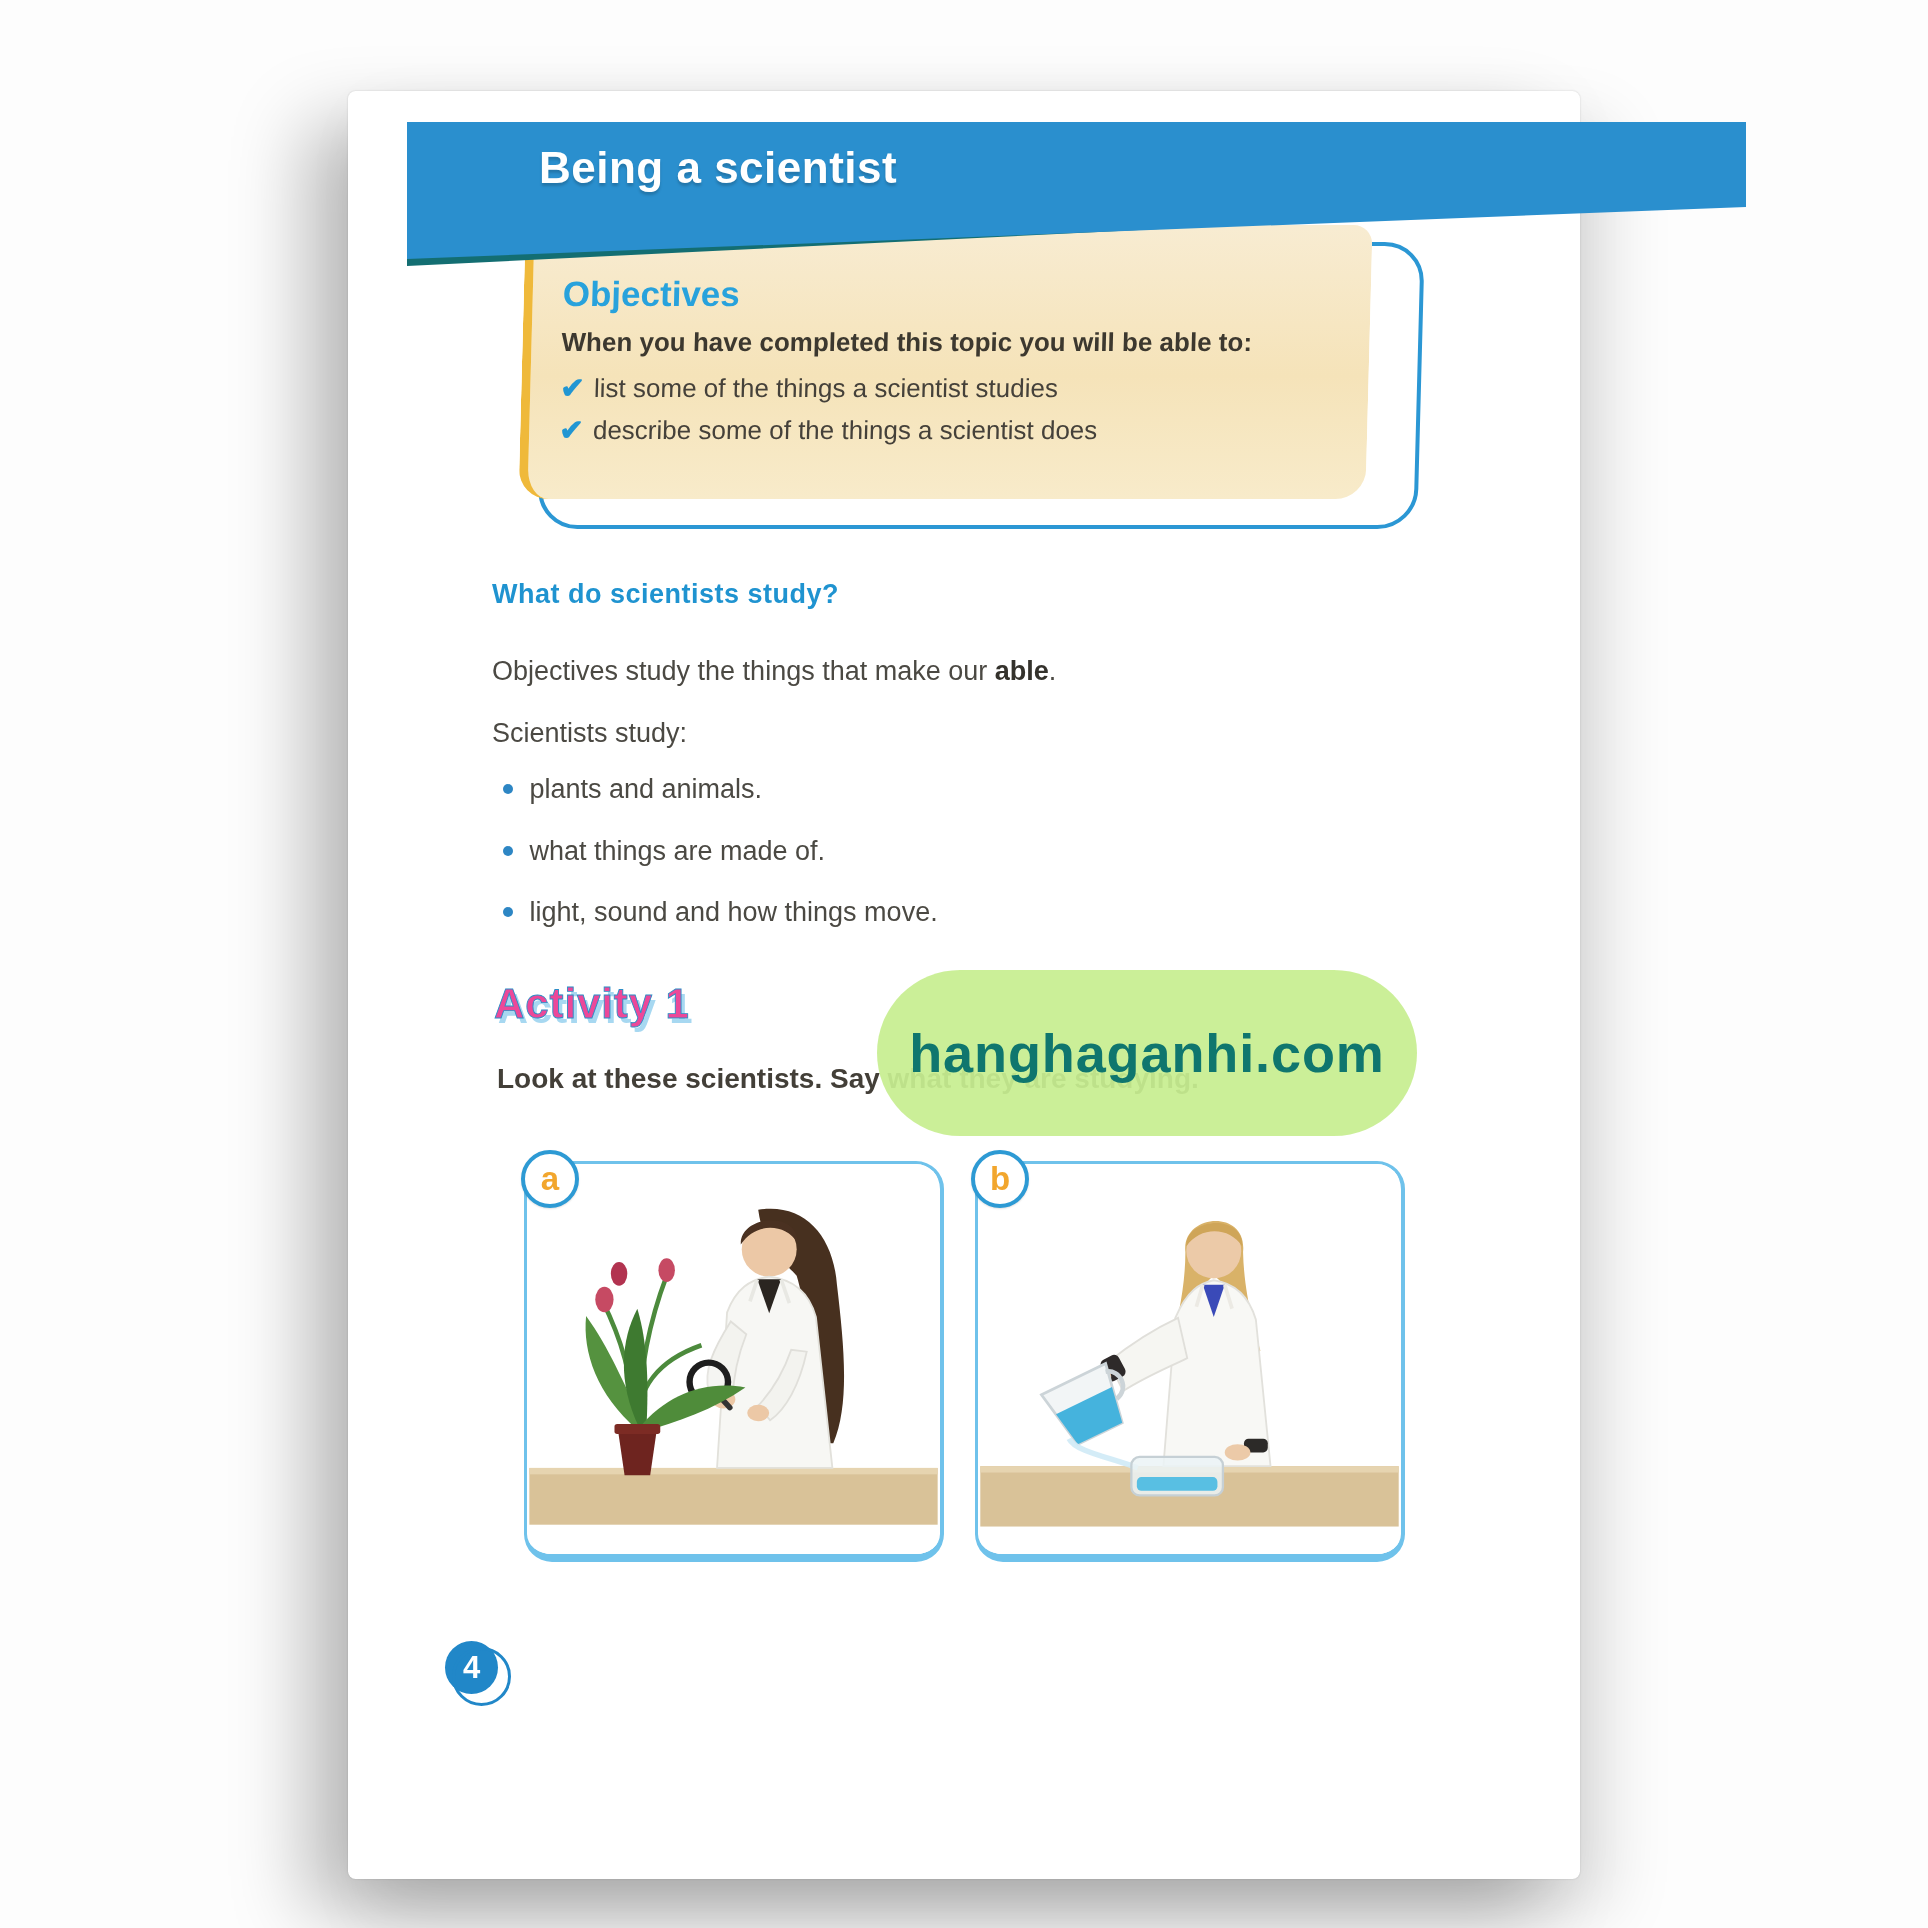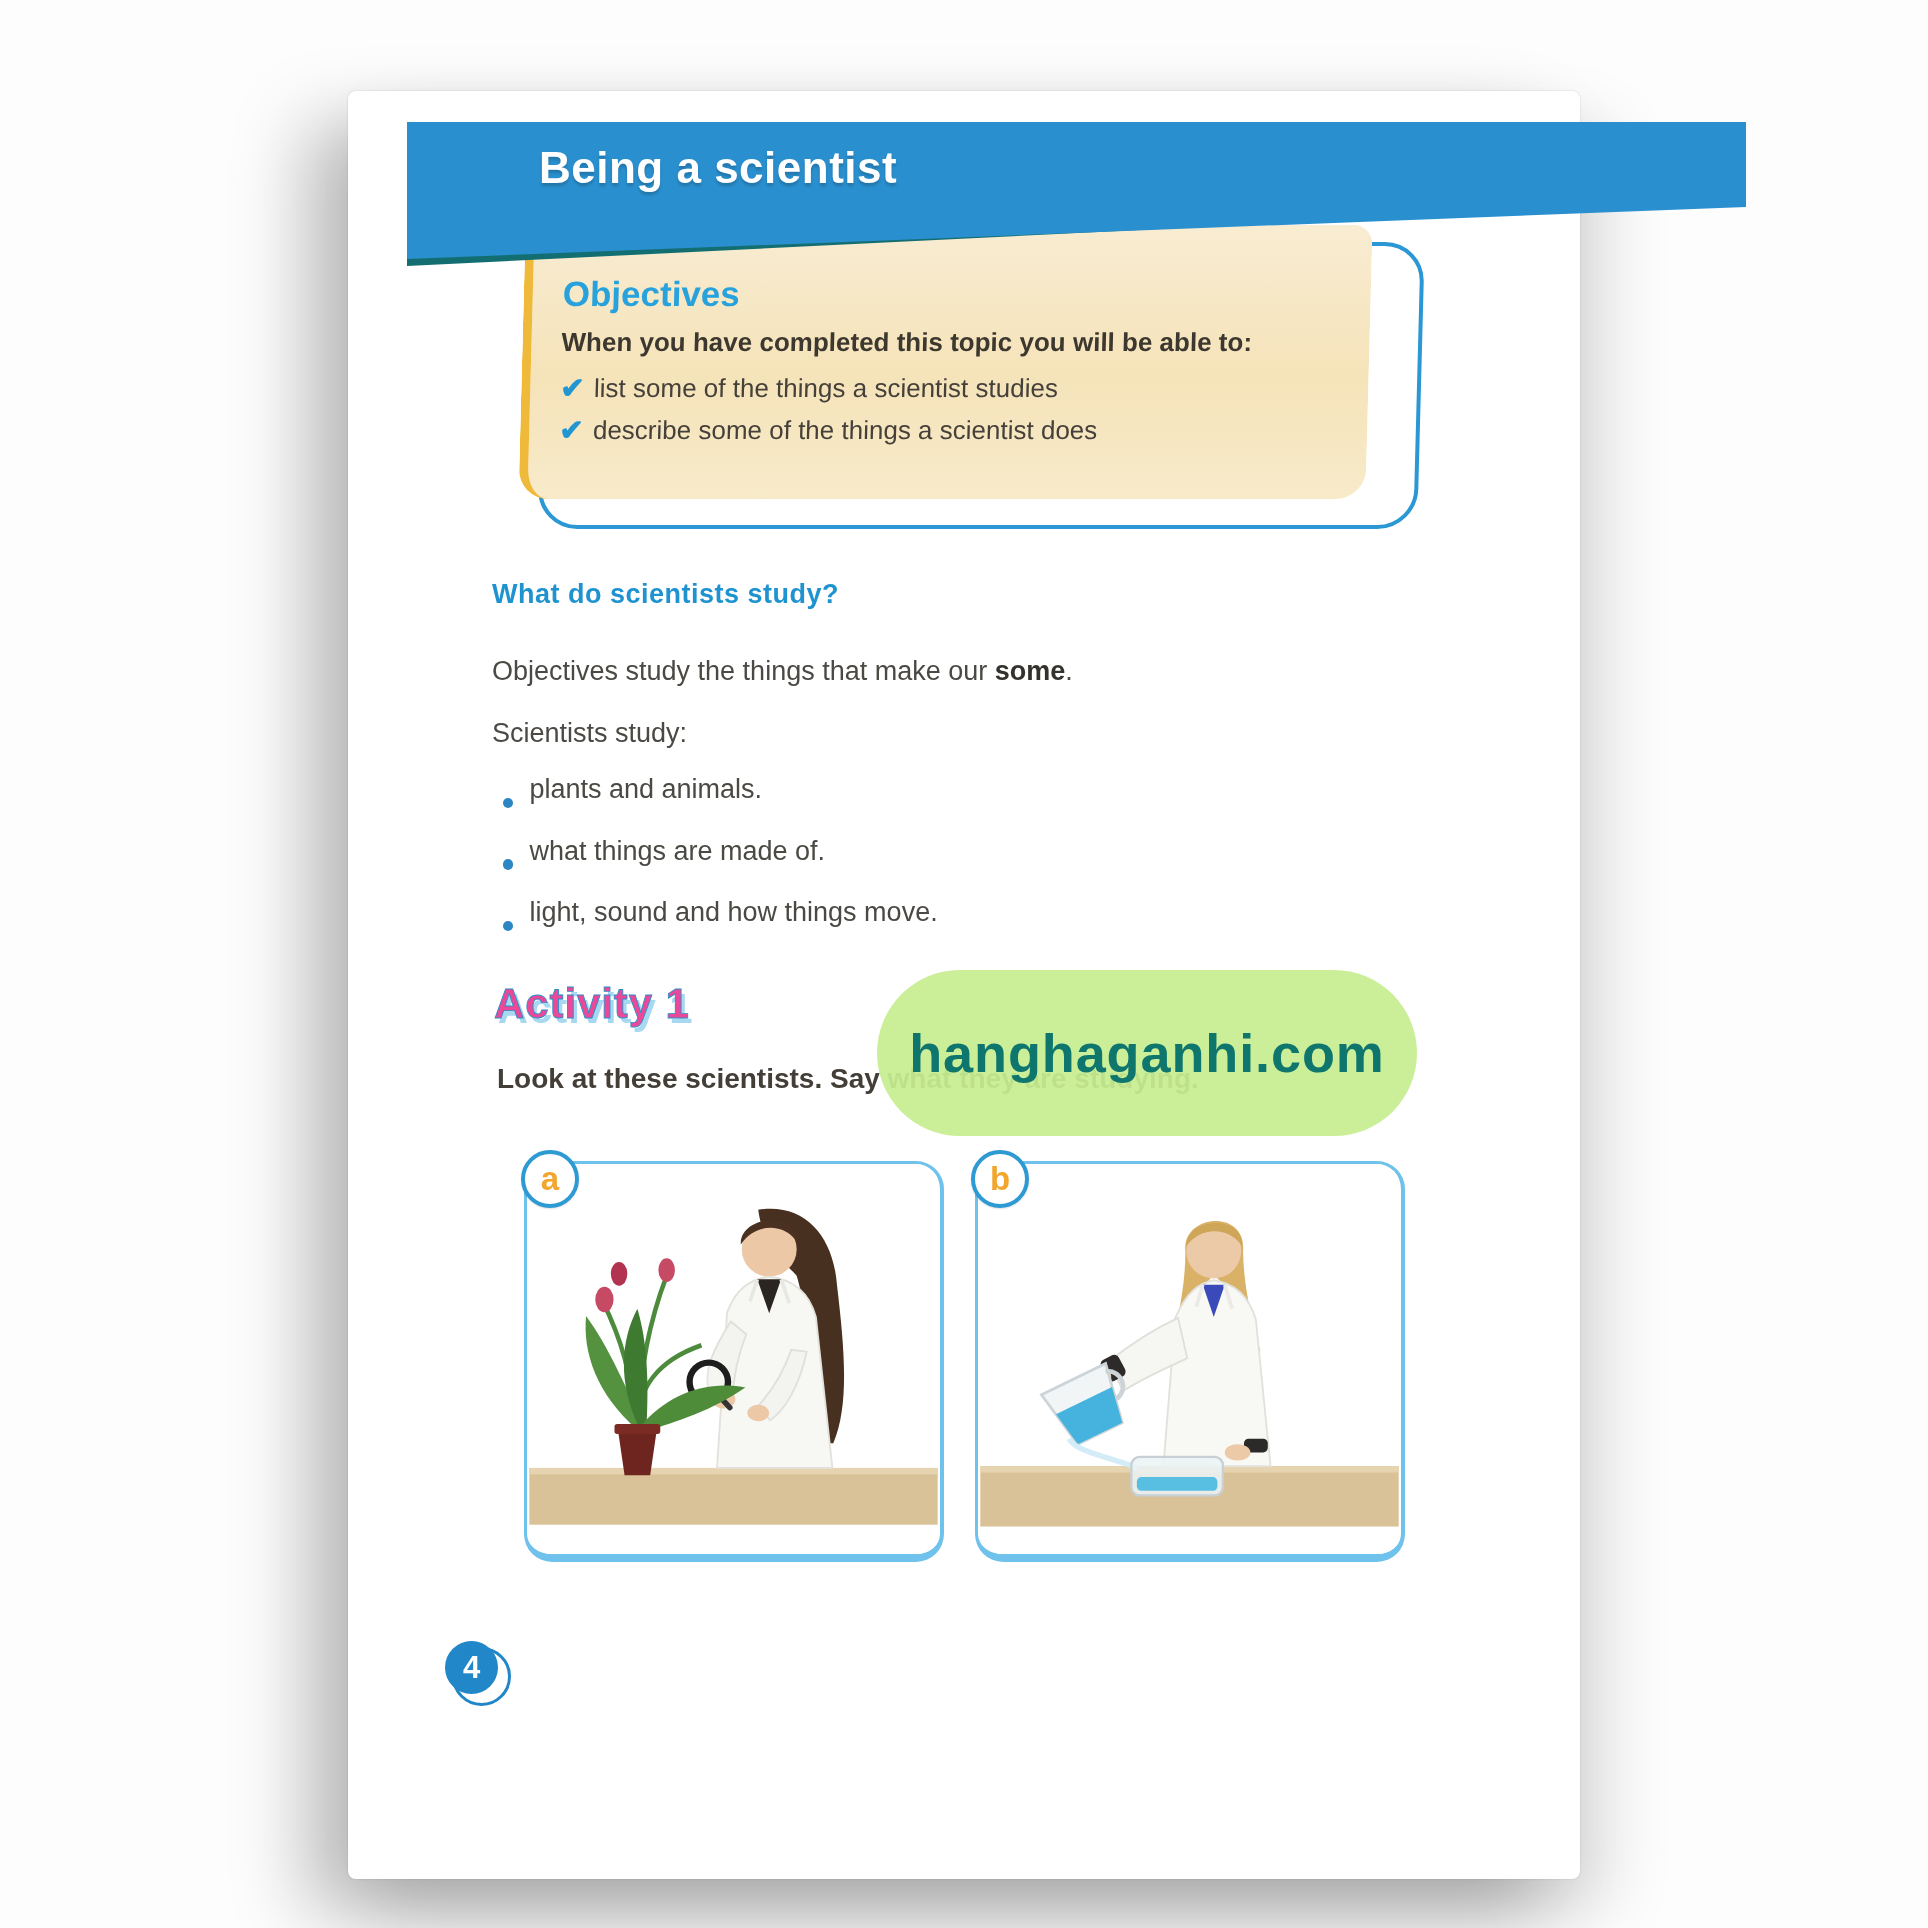--- a/index.html
+++ b/index.html
@@ -52,21 +52,21 @@
 
   
   .section-heading {
     position:absolute; left:144px; top:488px;
     color:#1f93d0; font-size:27px; font-weight:bold; letter-spacing:0.5px;
   }
   .para1 { position:absolute; left:144px; top:565px; color:#4b4943; font-size:27px; }
   .para1 b { color:#34322c; }
   .para2 { position:absolute; left:144px; top:627px; color:#4b4943; font-size:27px; }
   .bullets { position:absolute; left:155px; top:680px; }
-  .bullet-row { display:flex; align-items:flex-end; gap:16px; margin-bottom:24.5px;
+  .bullet-row { display:flex; align-items:flex-start; gap:16px; margin-bottom:24.5px;
                 color:#4b4943; font-size:27px; line-height:37px; }
   .dot { width:10.4px; height:10.4px; border-radius:50%; background:#2d86c4; margin-top:13px; flex:none; }
 
   
   .activity-heading {
     position:absolute; left:146px; top:889px;
     font-size:42px; font-weight:bold; letter-spacing:0.9px;
     color:#ec4899;
     -webkit-text-stroke:0.9px #2d8ec7;
     text-shadow:3.8px 4.7px 0 #a7d8f1, 0.9px 0.9px 0 #ffffff;
@@ -136,21 +136,21 @@
         <span class="check">✔</span>
         <span>list some of the things a scientist studies</span>
       </div>
       <div class="objective-item">
         <span class="check">✔</span>
         <span>describe some of the things a scientist does</span>
       </div>
     </div>
 
     <div class="section-heading">What do scientists study?</div>
-    <div class="para1"><span>Objectives study the things that make our </span><b>some</b><span>.</span></div>
+    <div class="para1"><span>Objectives study the things that make our </span><b>able</b><span>.</span></div>
     <div class="para2">Scientists study:</div>
 
     <div class="bullets">
       <div class="bullet-row">
         <span class="dot"></span>
         <span>plants and animals.</span>
       </div>
       <div class="bullet-row">
         <span class="dot"></span>
         <span>what things are made of.</span>

